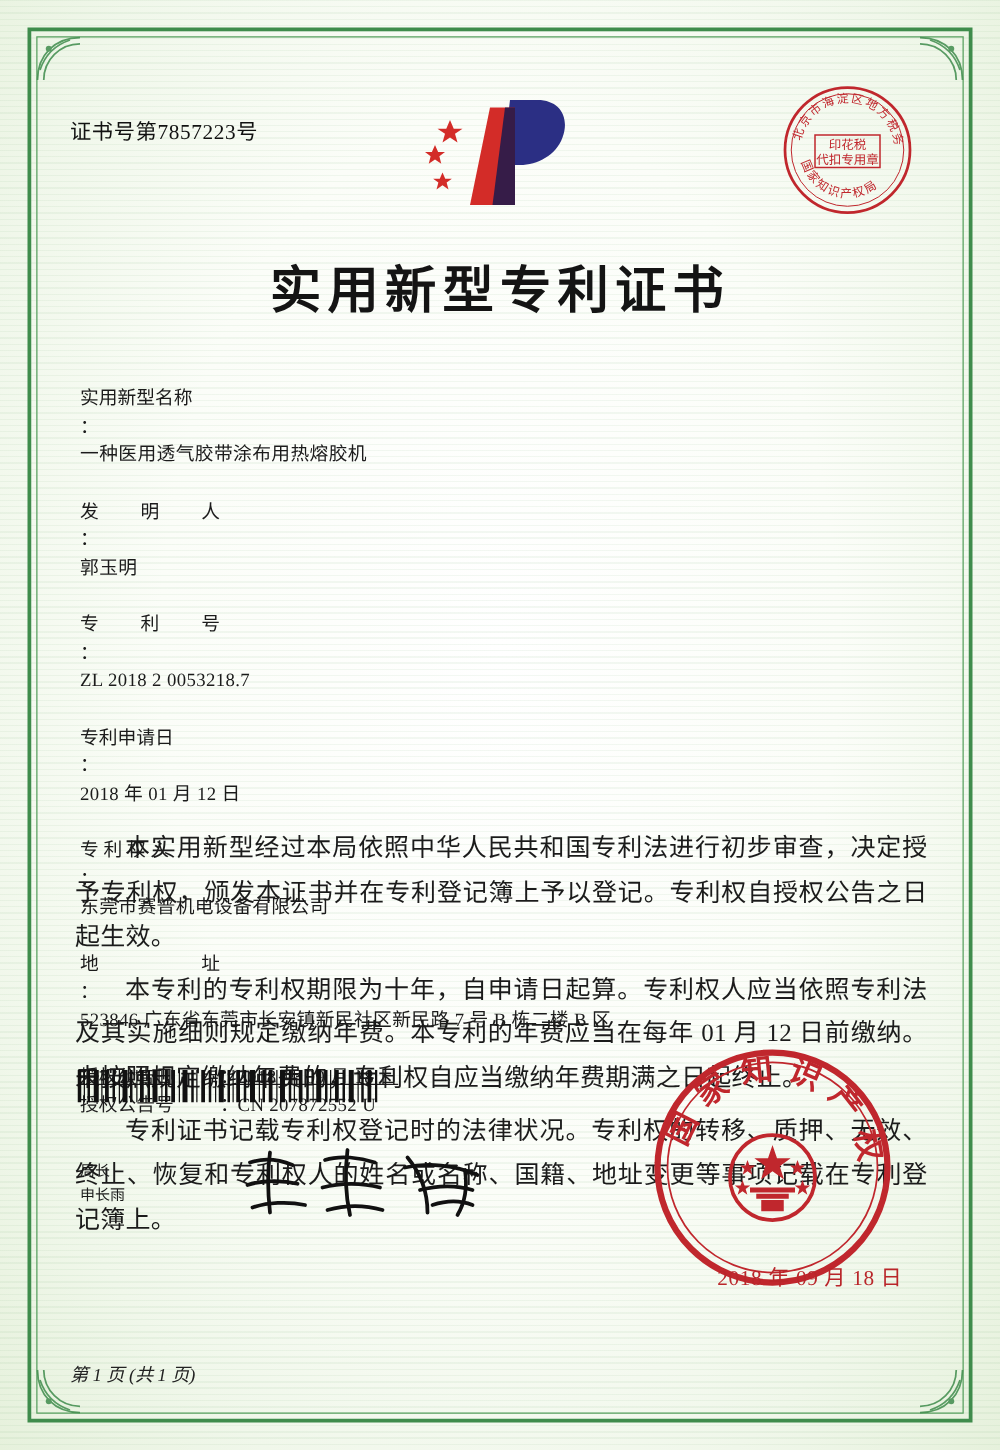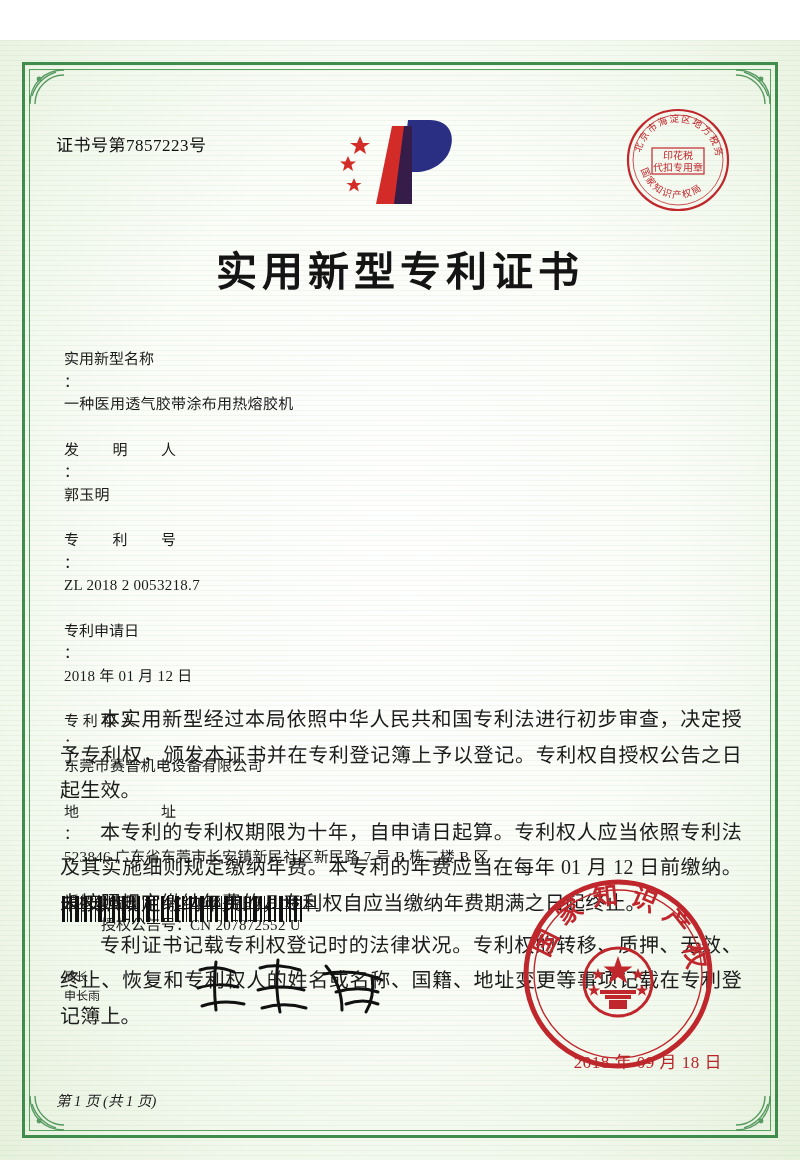--- a/index.html
+++ b/index.html
@@ -22,21 +22,20 @@
     inset: 0;
     background:
       repeating-linear-gradient(
         180deg,
         rgba(120, 175, 120, 0.09) 0px,
         rgba(120, 175, 120, 0.09) 1px,
         rgba(255,255,255,0) 1px,
         rgba(255,255,255,0) 5px
       ),
       radial-gradient(ellipse at 50% 45%, #ffffff 0%, #fbfdf8 48%, #f0f7ea 78%, #e6f1dc 100%);
-    margin-top: 40px;
   }
 
   .frame-outer {
     position: absolute;
     left: 22px;
     top: 22px;
     right: 22px;
     bottom: 22px;
     border: 3px solid #3f8c4c;
     box-sizing: border-box;
@@ -145,21 +144,21 @@
   .row .value {
     flex: 1 1 auto;
     letter-spacing: 0.3px;
   }
 
   .row.pubrow {
     display: flex;
     align-items: flex-start;
   }
   .pub-left { width: 380px; display:flex;text-decoration:underline; }
-  .pub-right { display:flex;text-align:right; }
+  .pub-right { display:flex; }
   .pub-left .label, .pub-right .label { width: 112px; }
 
   
   .paras {
     position: absolute;
     top: 606px;
     left: 4px;
     right: 2px;
     font-size: 20px;
     line-height: 1.78;

